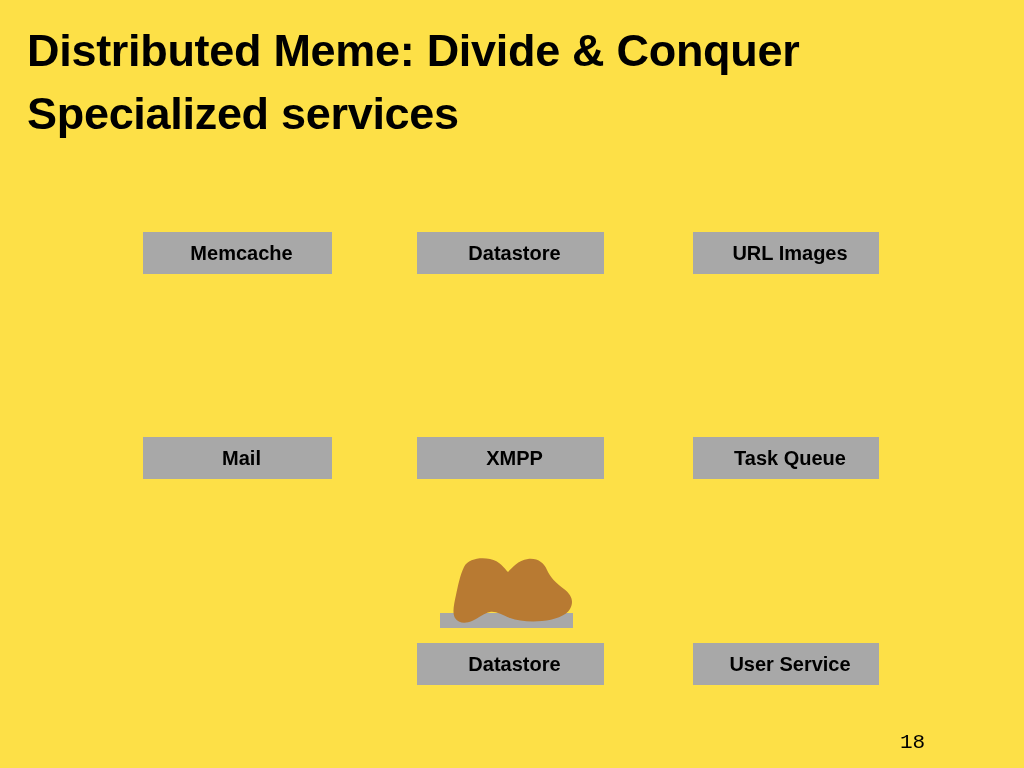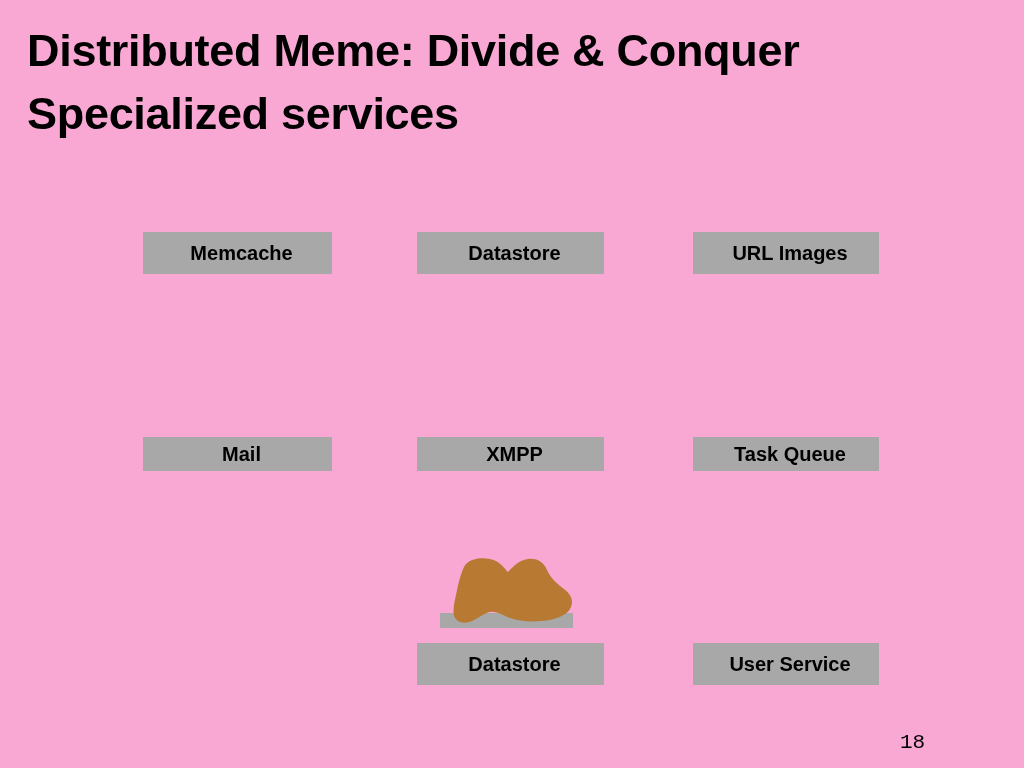--- a/index.html
+++ b/index.html
@@ -15,21 +15,21 @@
     position: relative;
   }
 
   
   .slide {
     position: absolute;
     left: 0;
     top: 0;
     width: 1024px;
     height: 768px;
-    background: #f9a8d4;
+    background: #fde047;
   }
 
   
   .title-block {
     position: absolute;
     left: 27px;
     top: 19px;
     width: 960px;
   }
   .title-line {
@@ -65,21 +65,21 @@
     margin-left: 8px;
   }
 
   
   .col-0 { left: 143px; width: 189px; }
   .col-1 { left: 417px; width: 187px; }
   .col-2 { left: 693px; width: 186px; }
 
   
   .row-0 { top: 232px; height: 42px; }
-  .row-1 { top: 437px; height: 34px; }
+  .row-1 { top: 437px; height: 42px; }
   .row-2 { top: 643px; height: 42px; }
 
   
   .blob-illustration {
     position: absolute;
     left: 434px;
     top: 556px;
     width: 146px;
     height: 76px;
   }

